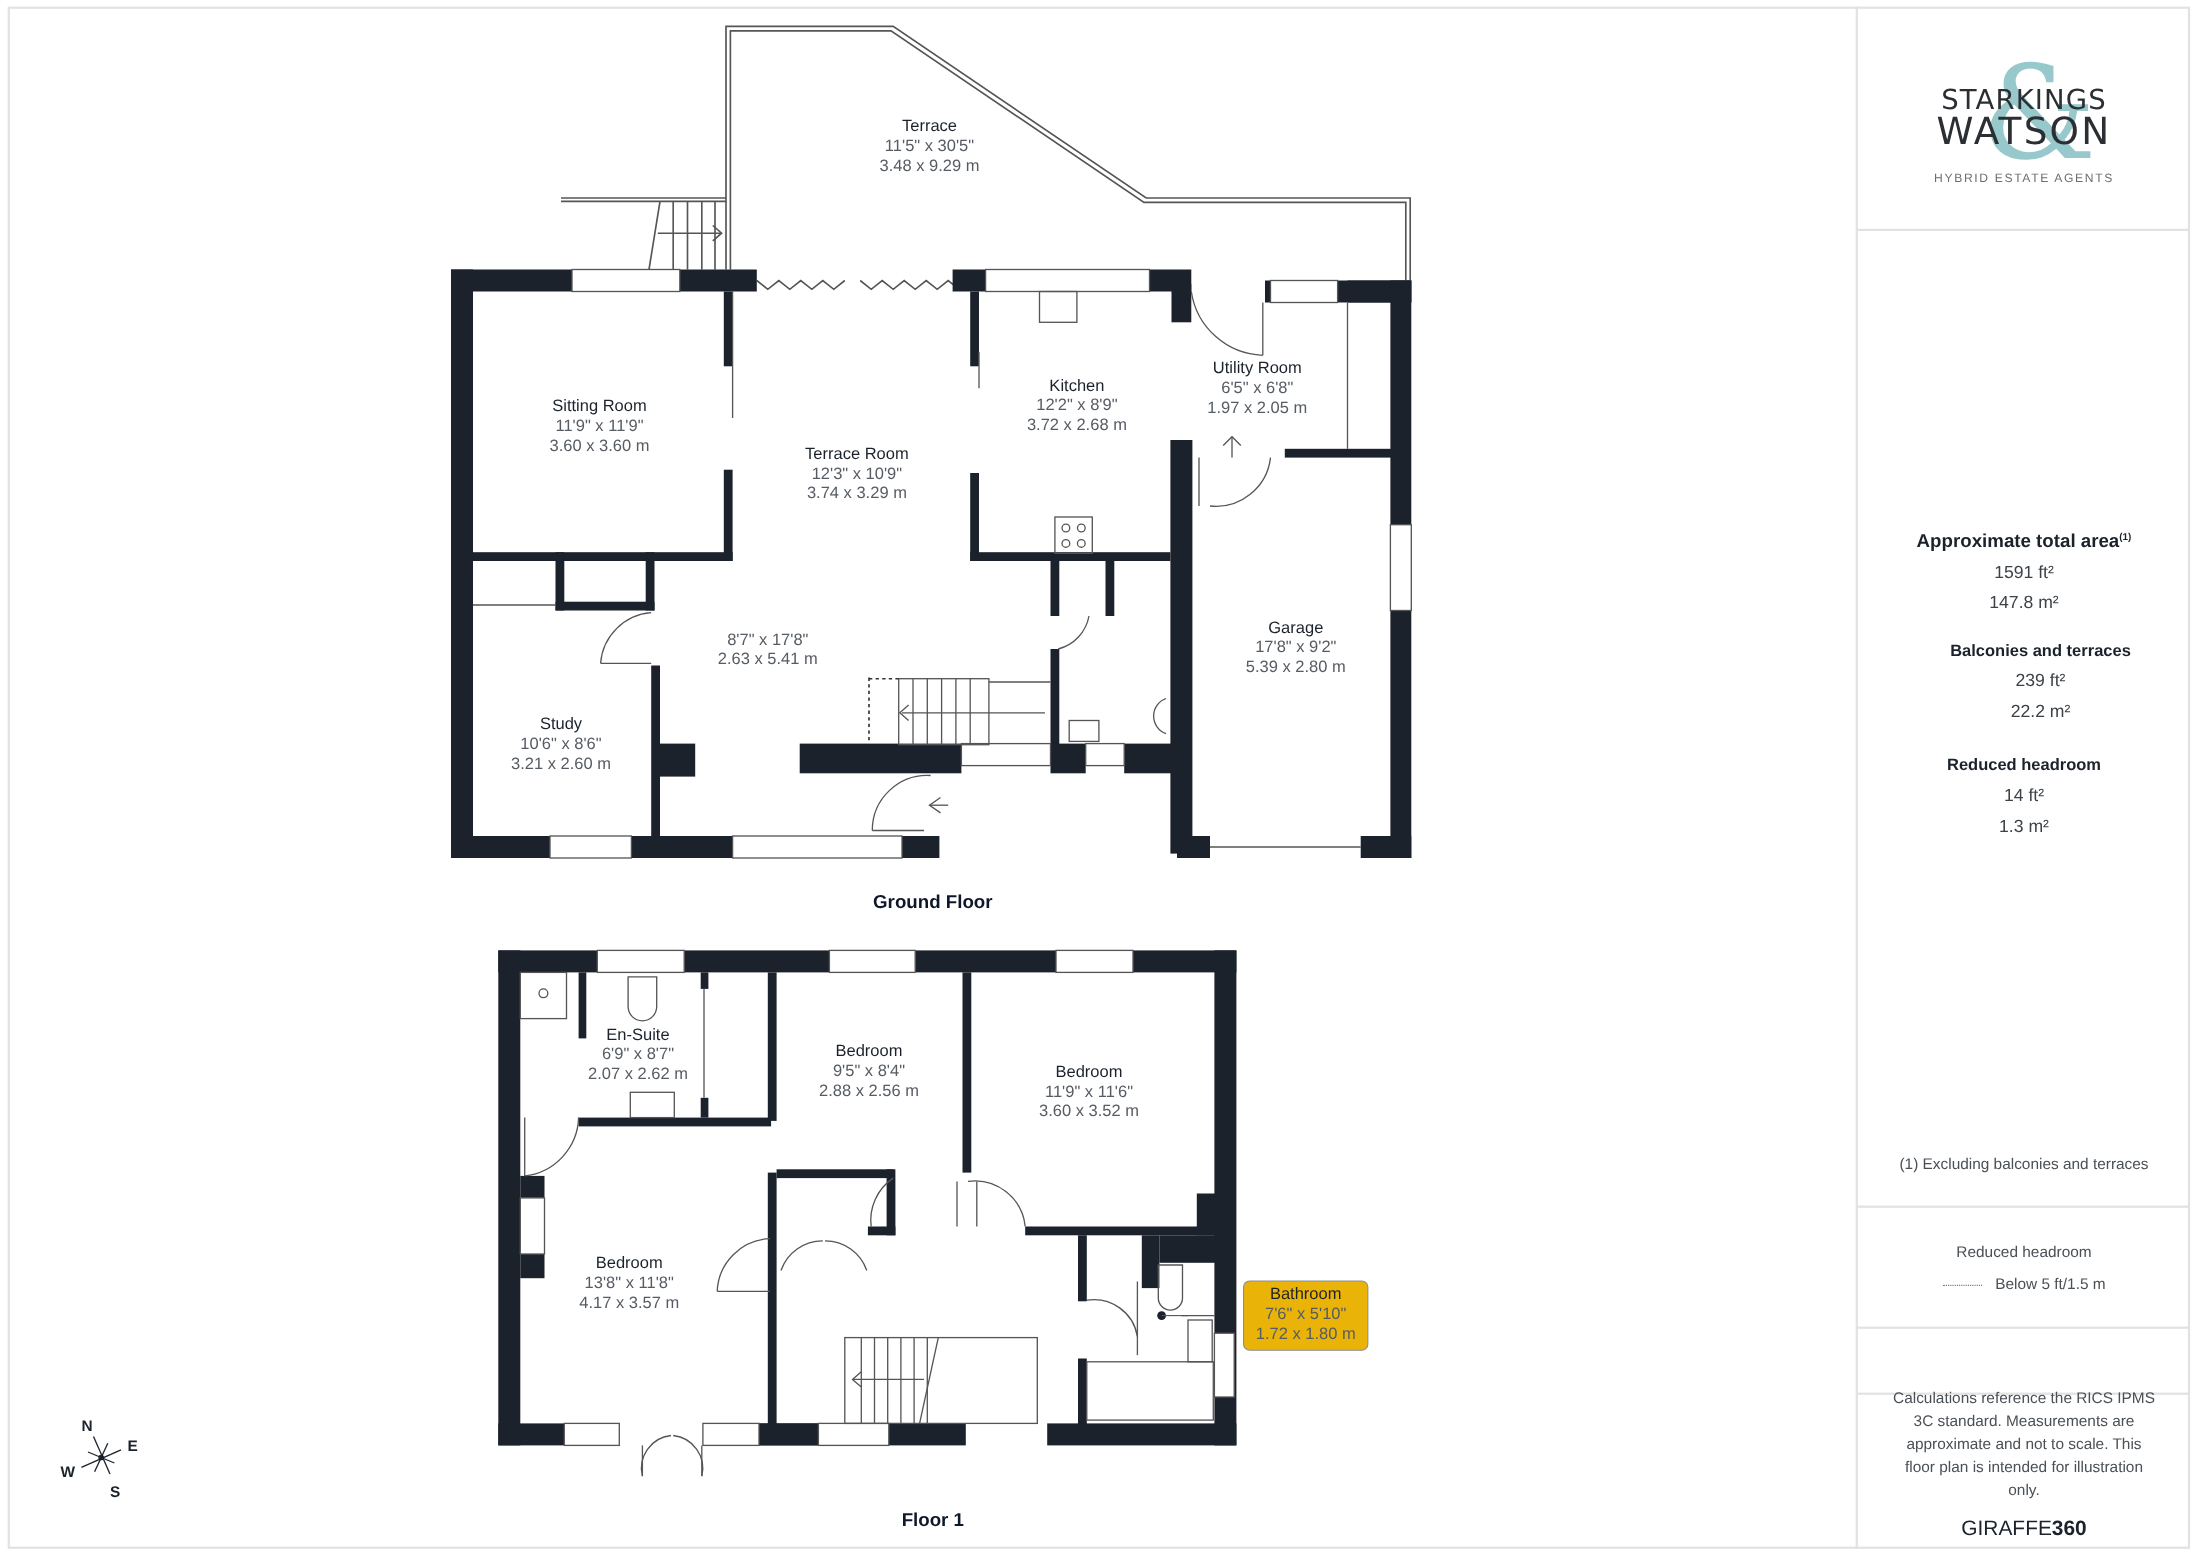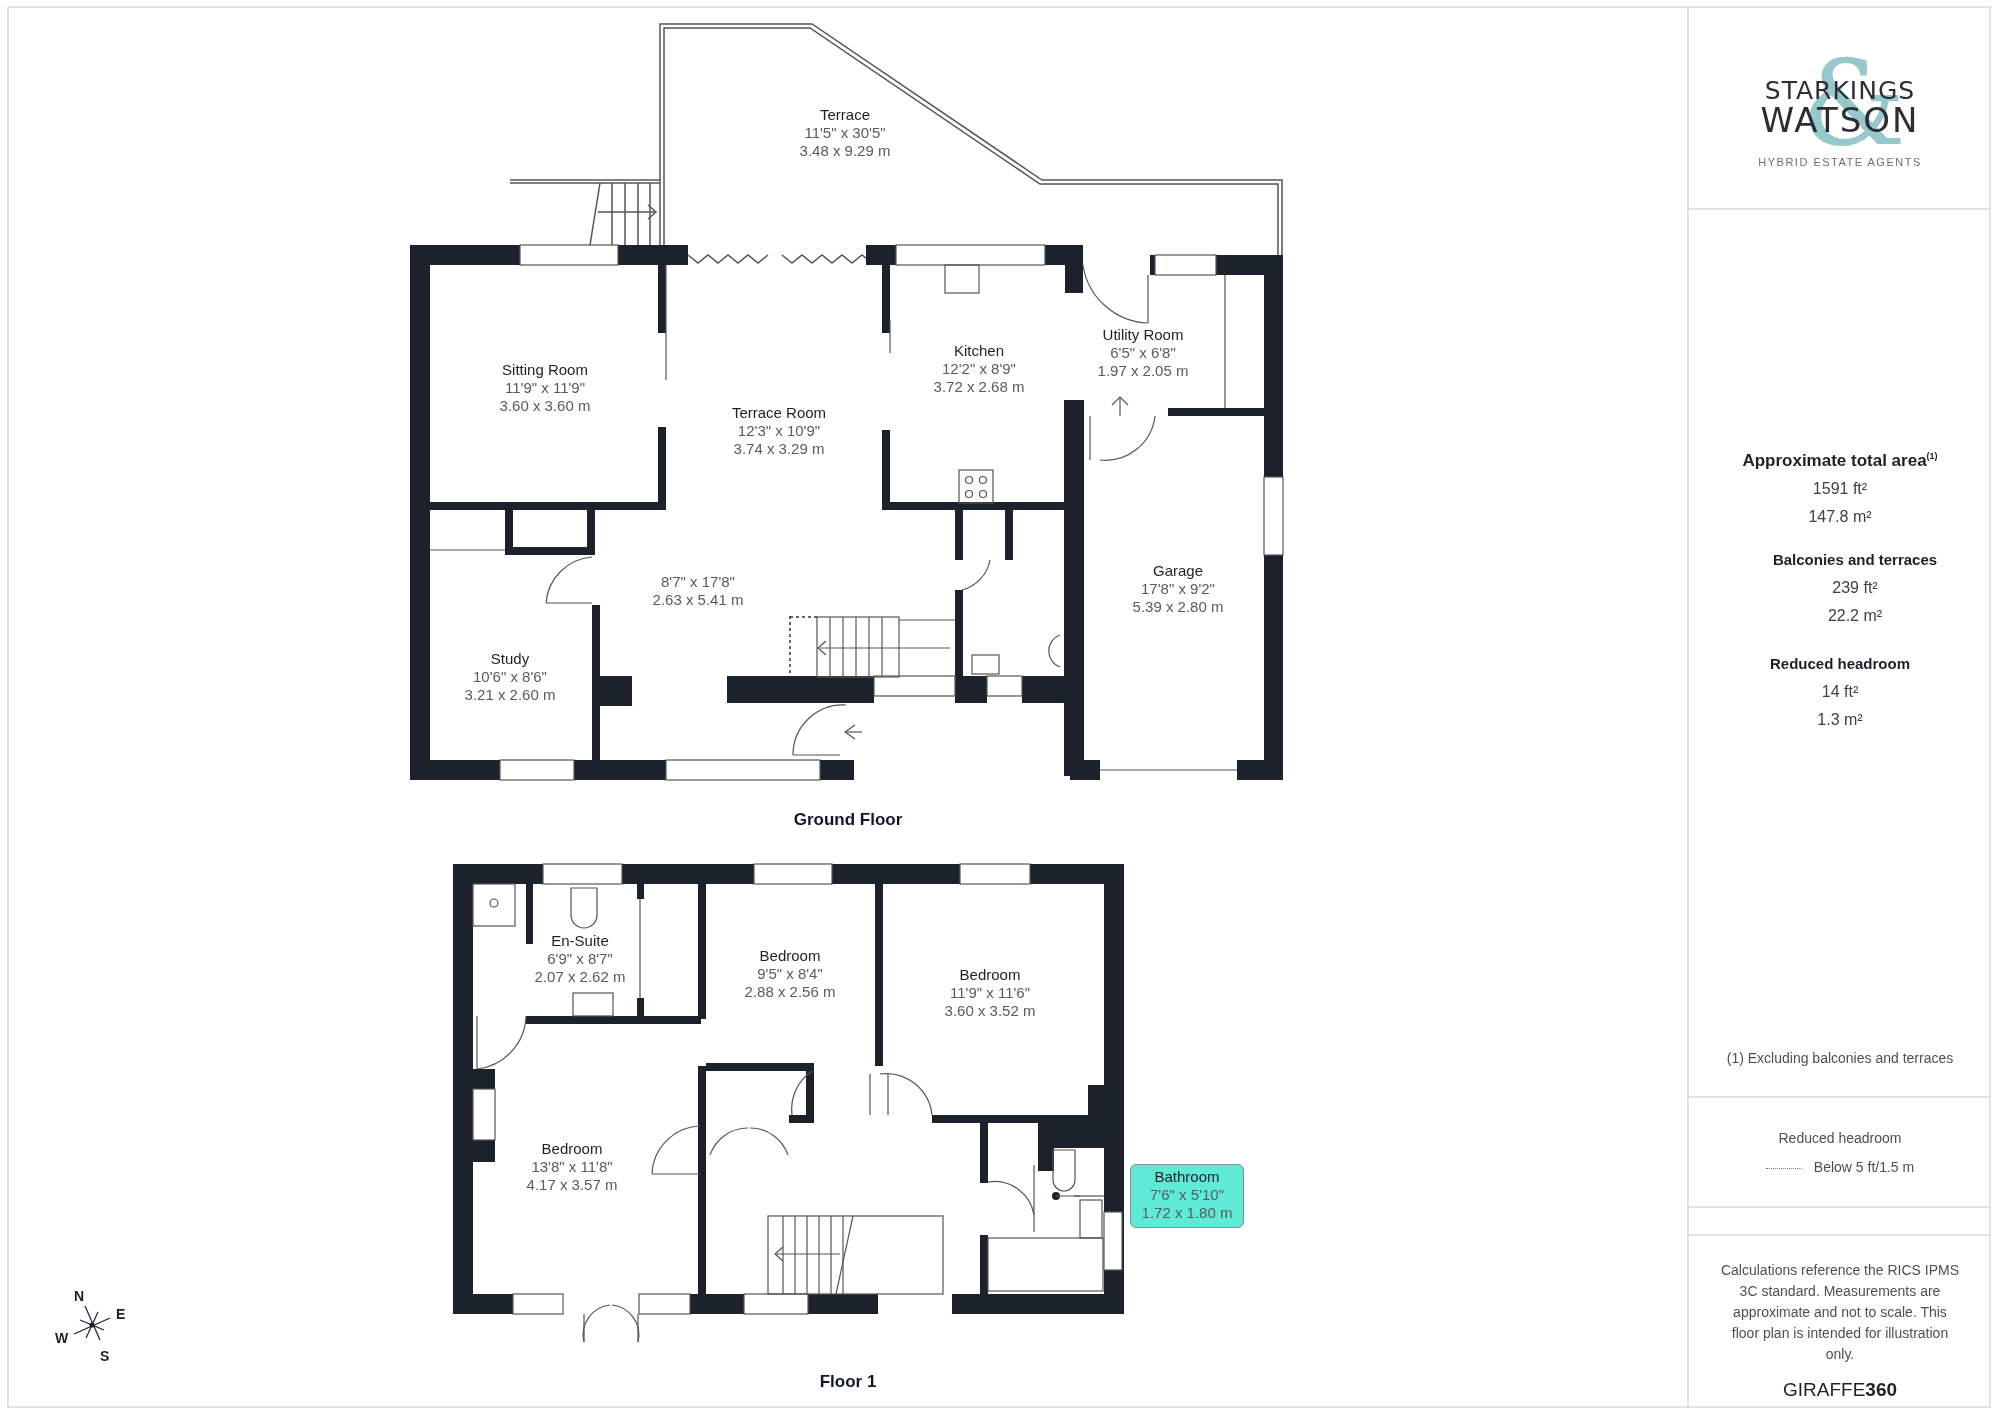--- a/index.html
+++ b/index.html
@@ -14,21 +14,21 @@
   .brand2{top:94px;font-size:34px;letter-spacing:2px;}
   .tagline{position:absolute;left:0;top:150px;width:100%;text-align:center;font-size:11px;letter-spacing:1.5px;color:#6a6f74;}
   .h{font-weight:bold;font-size:17px;color:#1b222c;}
   .v{font-size:16px;color:#3c4248;}
   .small{font-size:14px;color:#4a5056;line-height:21px;}
   .room-label{position:absolute;text-align:center;transform:translateX(-50%);white-space:nowrap;line-height:18px;}
   .rn{font-weight:normal;font-size:15px;color:#1b222c;}
   .rd{font-size:15px;color:#565c63;}
   .floor-title{position:absolute;font-weight:bold;font-size:17px;color:#0f172a;transform:translateX(-50%);}
   svg{position:absolute;left:0;top:0;}
-  .callout{position:absolute;left:1130px;top:1164px;width:114px;height:64px;border:1.5px solid #8a8f94;border-radius:6px;background:#5eead4;text-align:center;line-height:18px;padding-top:3px;box-sizing:border-box;}
+  .callout{position:absolute;left:1130px;top:1164px;width:114px;height:64px;border:1.5px solid #8a8f94;border-radius:6px;background:#eab308;text-align:center;line-height:18px;padding-top:3px;box-sizing:border-box;}
   .compass-l{position:absolute;font-weight:bold;font-size:14px;color:#1b222c;}
 </style>
 </head>
 <body>
 
 <div class="frame"></div>
 
 <svg width="1690" height="1415">
   <g fill="none" stroke="#555" stroke-width="1.5">
 
@@ -326,21 +326,21 @@
 <span class="compass-l" style="left:100px;top:1348px;">S</span>
 
 <div class="sidebar">
   <div class="sb-sec logo">
     <div class="amp">&amp;</div>
     <div class="brand1">STARKINGS</div>
     <div class="brand2">WATSON</div>
     <div class="tagline">HYBRID ESTATE AGENTS</div>
   </div>
 
-  <div class="sb-sec" style="top:188px;height:1042px;text-decoration:underline;">
+  <div class="sb-sec" style="top:220px;height:1042px;text-decoration:underline;">
     <div style="position:absolute;top:248px;width:100%;line-height:28px;">
       <div class="h"><span>Approximate total area</span><sup style="font-size:9px;">(1)</sup></div>
       <div class="v">1591 ft²</div>
       <div class="v">147.8 m²</div>
     </div>
     <div style="position:absolute;top:352px;width:100%;line-height:28px;margin-left:15px;">
       <div class="h" style="font-size:15px;">Balconies and terraces</div>
       <div class="v">239 ft²</div>
       <div class="v">22.2 m²</div>
     </div>

